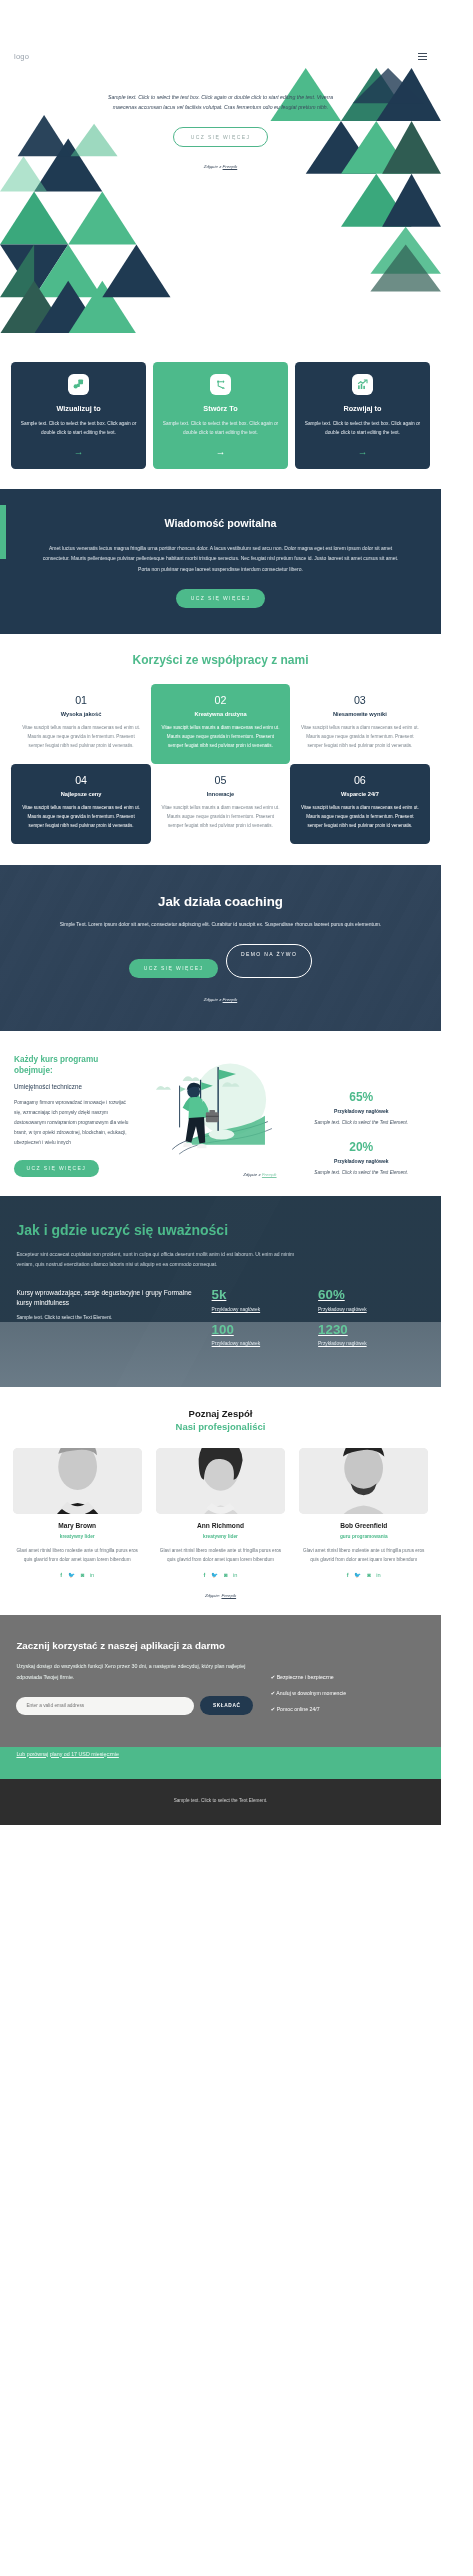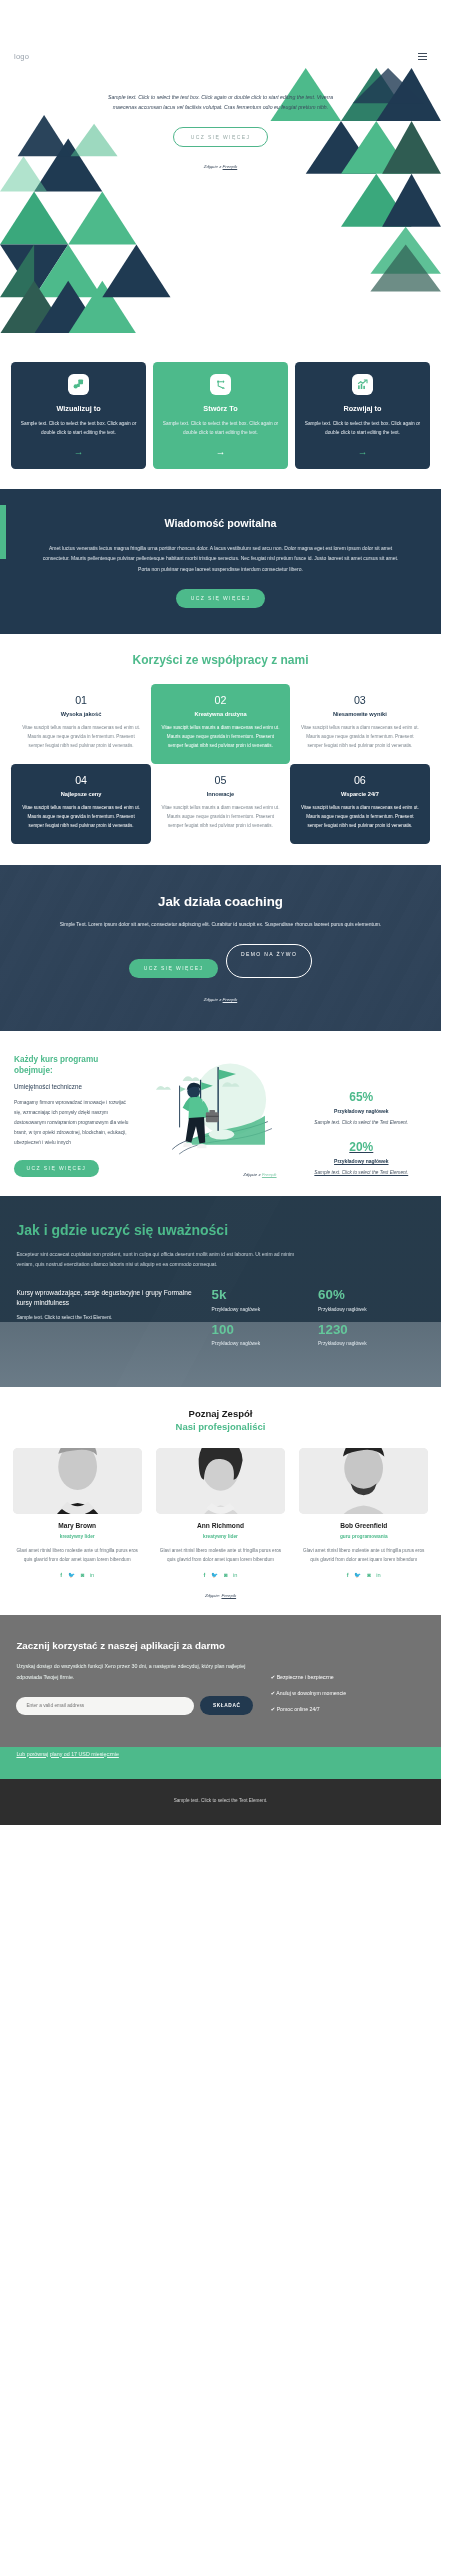--- a/index.html
+++ b/index.html
@@ -143,38 +143,38 @@
   .inc-left p { font-size: 4.8px; line-height: 2.1; color: #4a5765; }
   .inc-left .btn-green { margin-top: 11.4px; display: inline-block; padding: 5.7px 12.6px; }
   .inc-mid { width: 33%; position: relative; display: flex; flex-direction: column; }
   .illus { width: 100%; }
   .inc-mid .credit { text-align: right; margin-top: 3.8px; font-size: 4.4px; color: #3b4a5c; }
   .inc-mid .credit u { color: #7fc9a8; }
   .inc-right { width: 34%; text-align: center; padding-top: 14px; }
   .stat-big { font-size: 12px; font-weight: 700; color: #4dba8b; }
   .stat-head { font-size: 5px; font-weight: 700; color: #22394f; margin-top: 4.4px; }
   .stat-sub { font-size: 4.7px; font-style: italic; color: #4a5765; margin-top: 5px; line-height: 1.7; }
-  .stat-blk + .stat-blk { margin-top: 12.6px; text-decoration: underline; }
+  .stat-blk + .stat-blk { margin-top: 12.6px; }
 
   
   .where {
     position: relative; color: #fff; padding: 25px 16.4px 29px; overflow: hidden;
     background:
       linear-gradient(180deg, rgba(37,57,73,.93) 0%, rgba(37,57,73,.93) 66%, rgba(96,112,124,.93) 66%, rgba(110,126,138,.93) 100%),
       linear-gradient(118deg, #3d5566 0%, #3d5566 40%, #51697a 40%, #51697a 52%, #3d5566 52%),
       #2a4250;
   }
   .where h2 { font-size: 14px; font-weight: 700; color: #4dba8b; line-height: 1.3; margin-bottom: 10px; }
   .where .lead { font-size: 5px; line-height: 2; color: #c9d3da; max-width: 278px; }
   .where-body { display: flex; margin-top: 19px; gap: 6.3px; }
   .where-left { width: 47%; }
   .where-left h3 { font-size: 6.6px; font-weight: 400; line-height: 1.45; color: #fff; }
   .where-left p { font-size: 4.8px; color: #dfe7ec; margin-top: 7.6px; }
   .where-stats { width: 53%; display: flex; flex-wrap: wrap; }
-  .wstat { width: 50%; margin-bottom: 11.4px; }
+  .wstat { width: 50%; margin-bottom: 11.4px; text-decoration: underline; }
   .wstat .v { font-size: 13.3px; font-weight: 700; color: #64c79b; line-height: 1.1; }
   .wstat .l { font-size: 4.8px; color: #e3eaef; margin-top: 3.8px; }
 
   
   .team { background: #fff; padding: 21.5px 12.6px 16.4px; text-align: center; }
   .team h2 { font-size: 9.5px; font-weight: 700; color: #1c1c1c; }
   .team h3 { font-size: 9.5px; font-weight: 700; color: #4dba8b; margin-top: 1.3px; }
   .tgrid { display: flex; gap: 14px; margin-top: 16.4px; }
   .tcard { flex: 1; text-align: center; }
   .photo {

